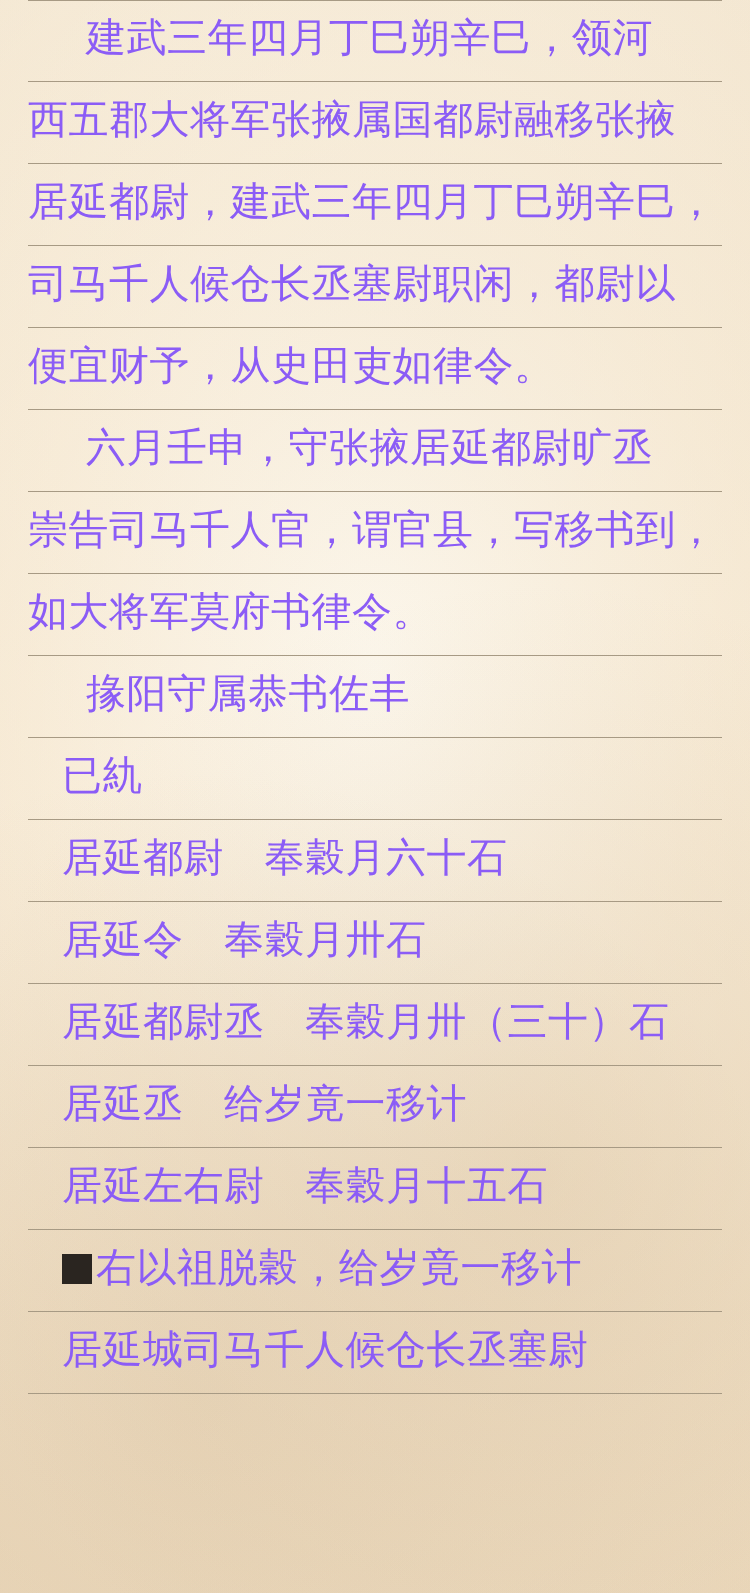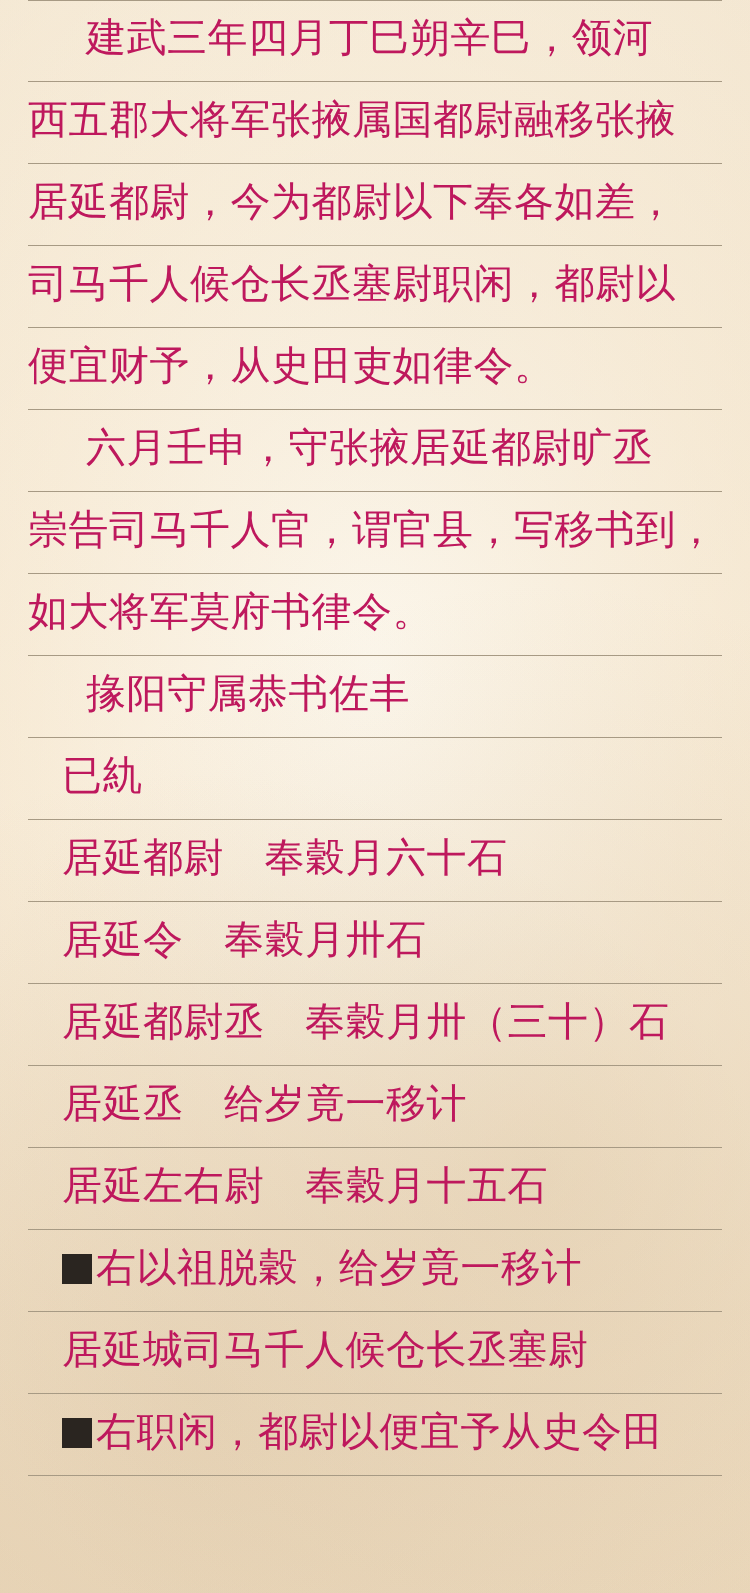--- a/index.html
+++ b/index.html
@@ -51,21 +51,21 @@
     border-bottom: 1px solid #a99madd;
     border-bottom: 1px solid #a79a84;
   }
   .line.first {
     border-top: 1px solid #a79a84;
   }
   .line-text {
     font-size: 40px;
     line-height: 1;
     letter-spacing: 0.5px;
-    color: #be185d;
+    color: #8b5cf6;
     white-space: pre;
     padding-bottom: 6px;
     font-weight: 400;
   }
   .indent .line-text {
     padding-left: 58px;
   }
   .indent-sm .line-text {
     padding-left: 34px;
   }
@@ -89,21 +89,21 @@
 
 <div id="doc">
 
 <div class="line first indent">
       <span class="line-text">建武三年四月丁巳朔辛巳，领河</span>
     </div>
     <div class="line">
       <span class="line-text">西五郡大将军张掖属国都尉融移张掖</span>
     </div>
     <div class="line">
-      <span class="line-text">居延都尉，今为都尉以下奉各如差，</span>
+      <span class="line-text">居延都尉，建武三年四月丁巳朔辛巳，</span>
     </div>
     <div class="line">
       <span class="line-text">司马千人候仓长丞塞尉职闲，都尉以</span>
     </div>
     <div class="line">
       <span class="line-text">便宜财予，从史田吏如律令。</span>
     </div>
     <div class="line indent">
       <span class="line-text">六月壬申，守张掖居延都尉旷丞</span>
     </div>
@@ -133,17 +133,14 @@
     </div>
     <div class="line indent-sm">
       <span class="line-text">居延左右尉　奉穀月十五石</span>
     </div>
     <div class="line indent-sm">
       <span class="line-text"><span class="mark"></span><span>右以祖脱穀，给岁竟一移计</span></span>
     </div>
     <div class="line indent-sm">
       <span class="line-text">居延城司马千人候仓长丞塞尉</span>
     </div>
-    <div class="line indent-sm">
-      <span class="line-text"><span class="mark"></span><span>右职闲，都尉以便宜予从史令田</span></span>
-    </div>
     <div class="line tail"></div>
   </div>
 
 </body></html>

